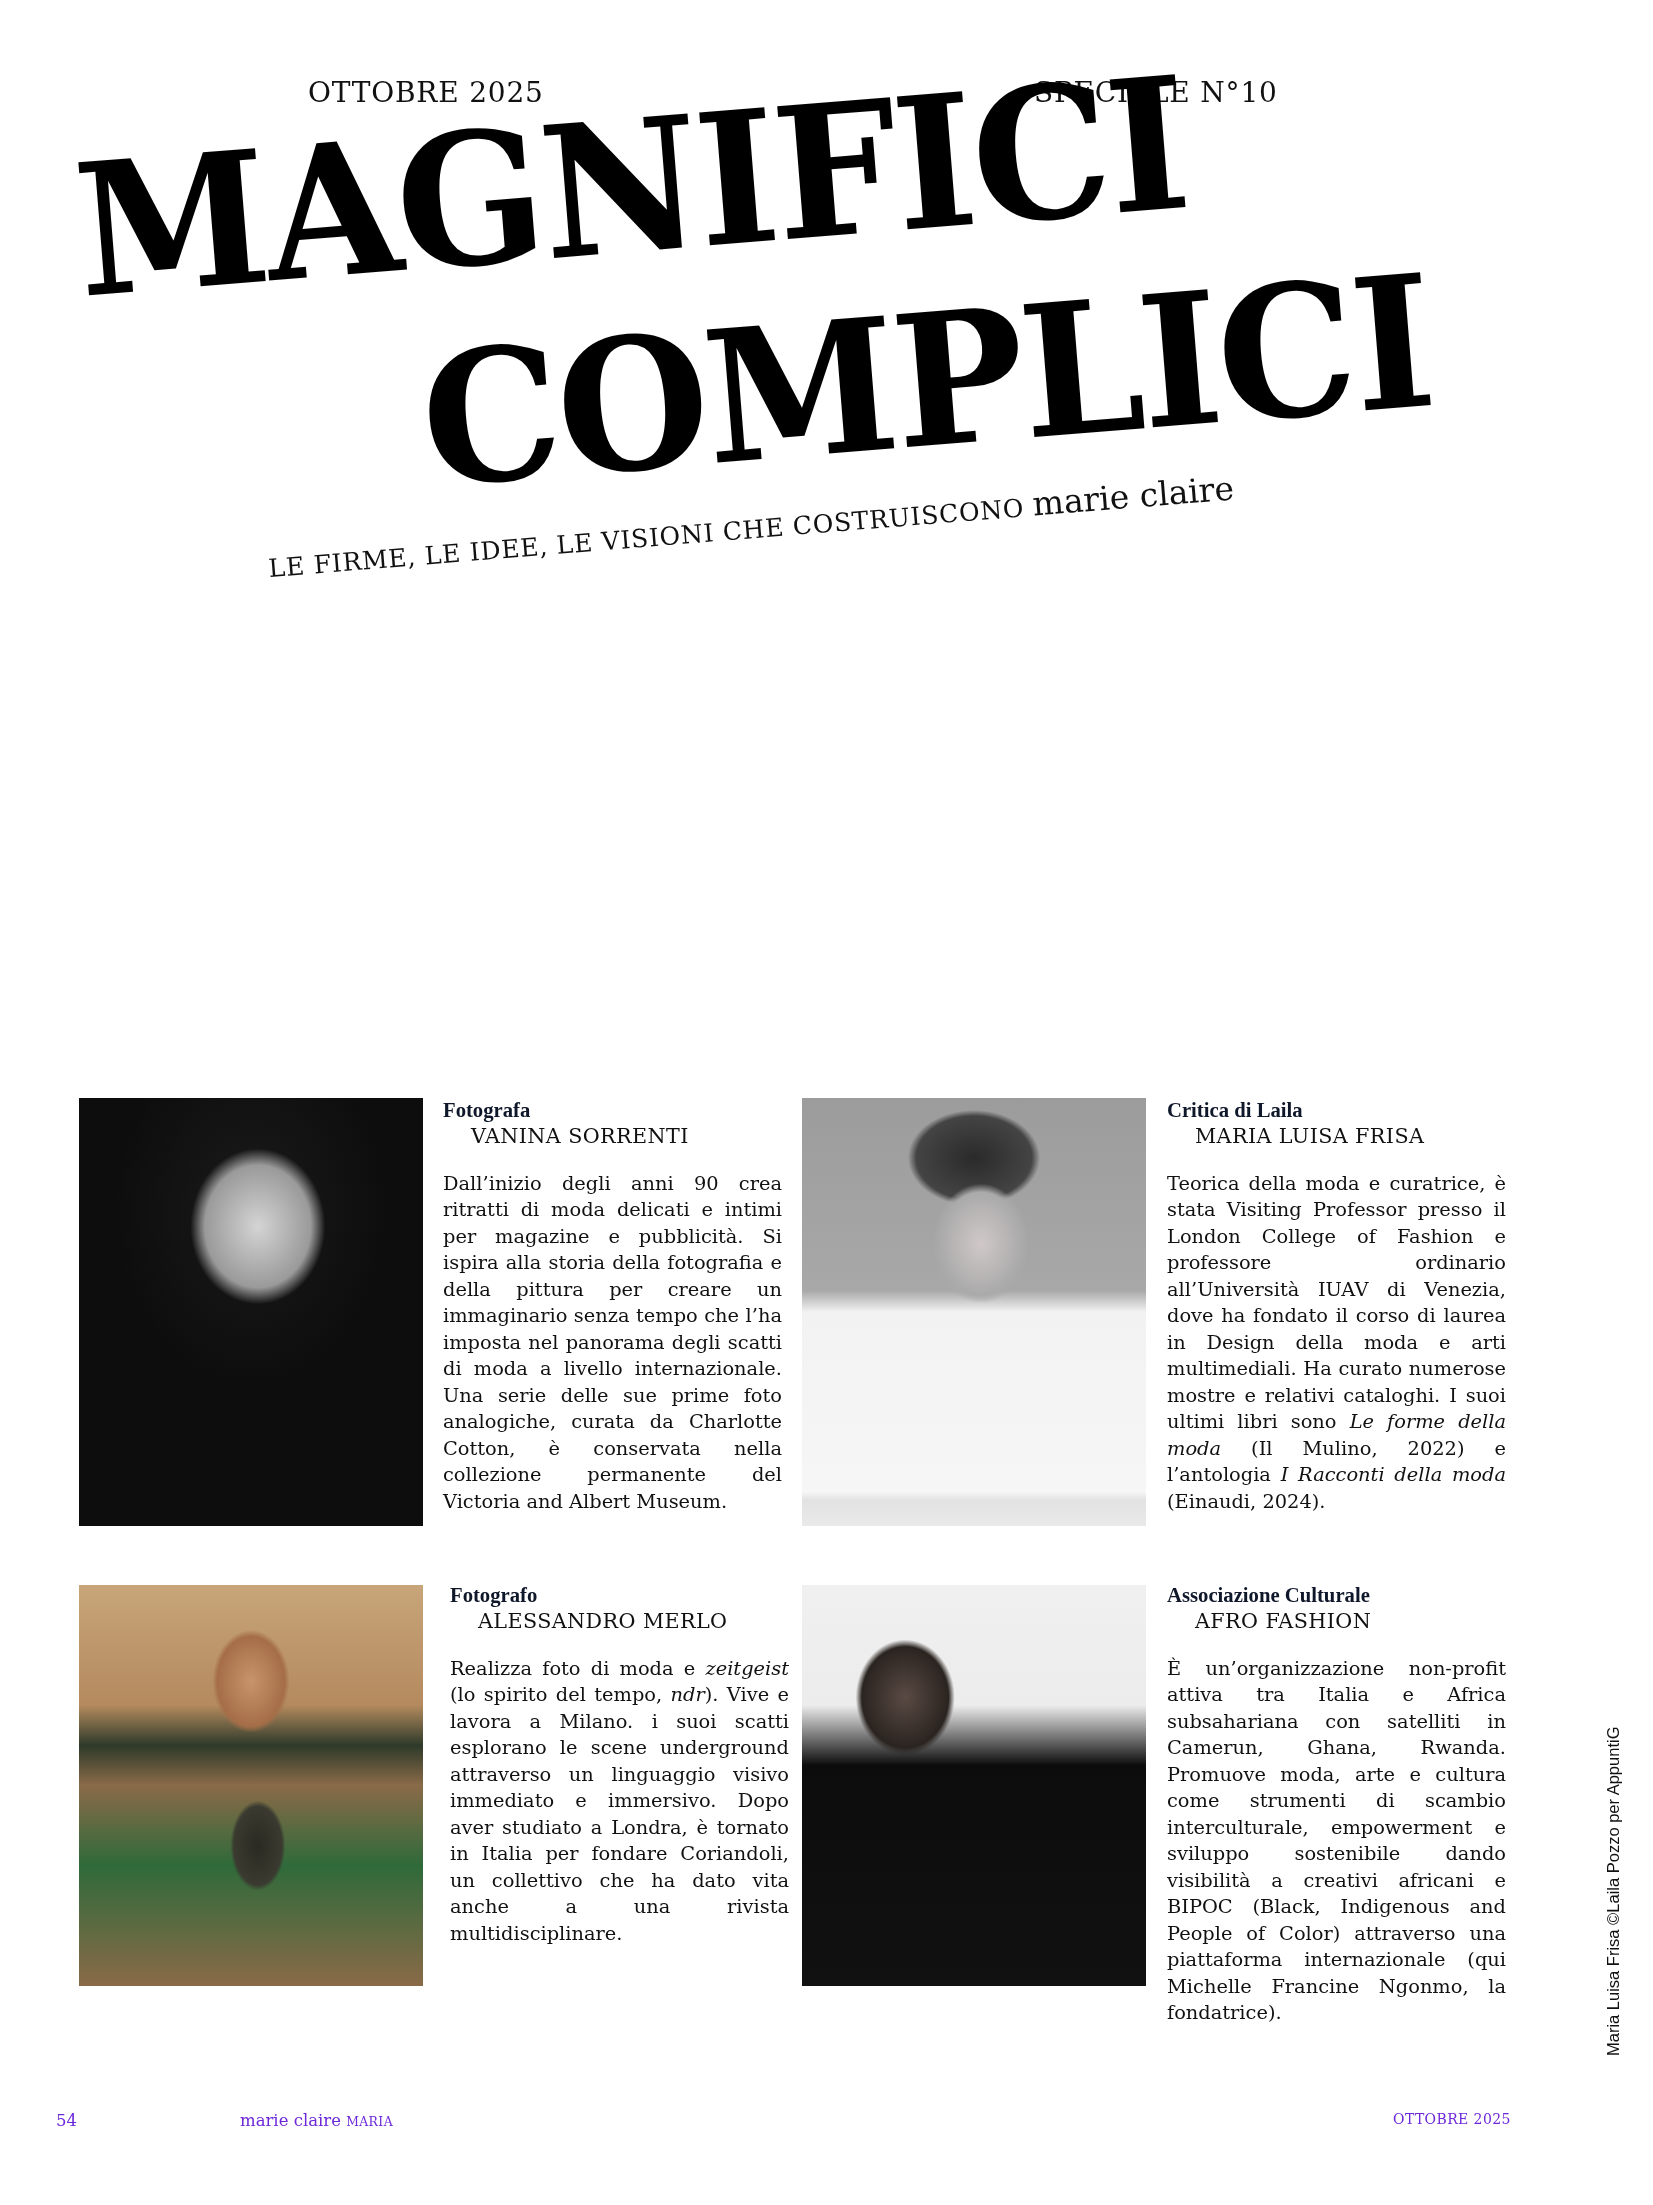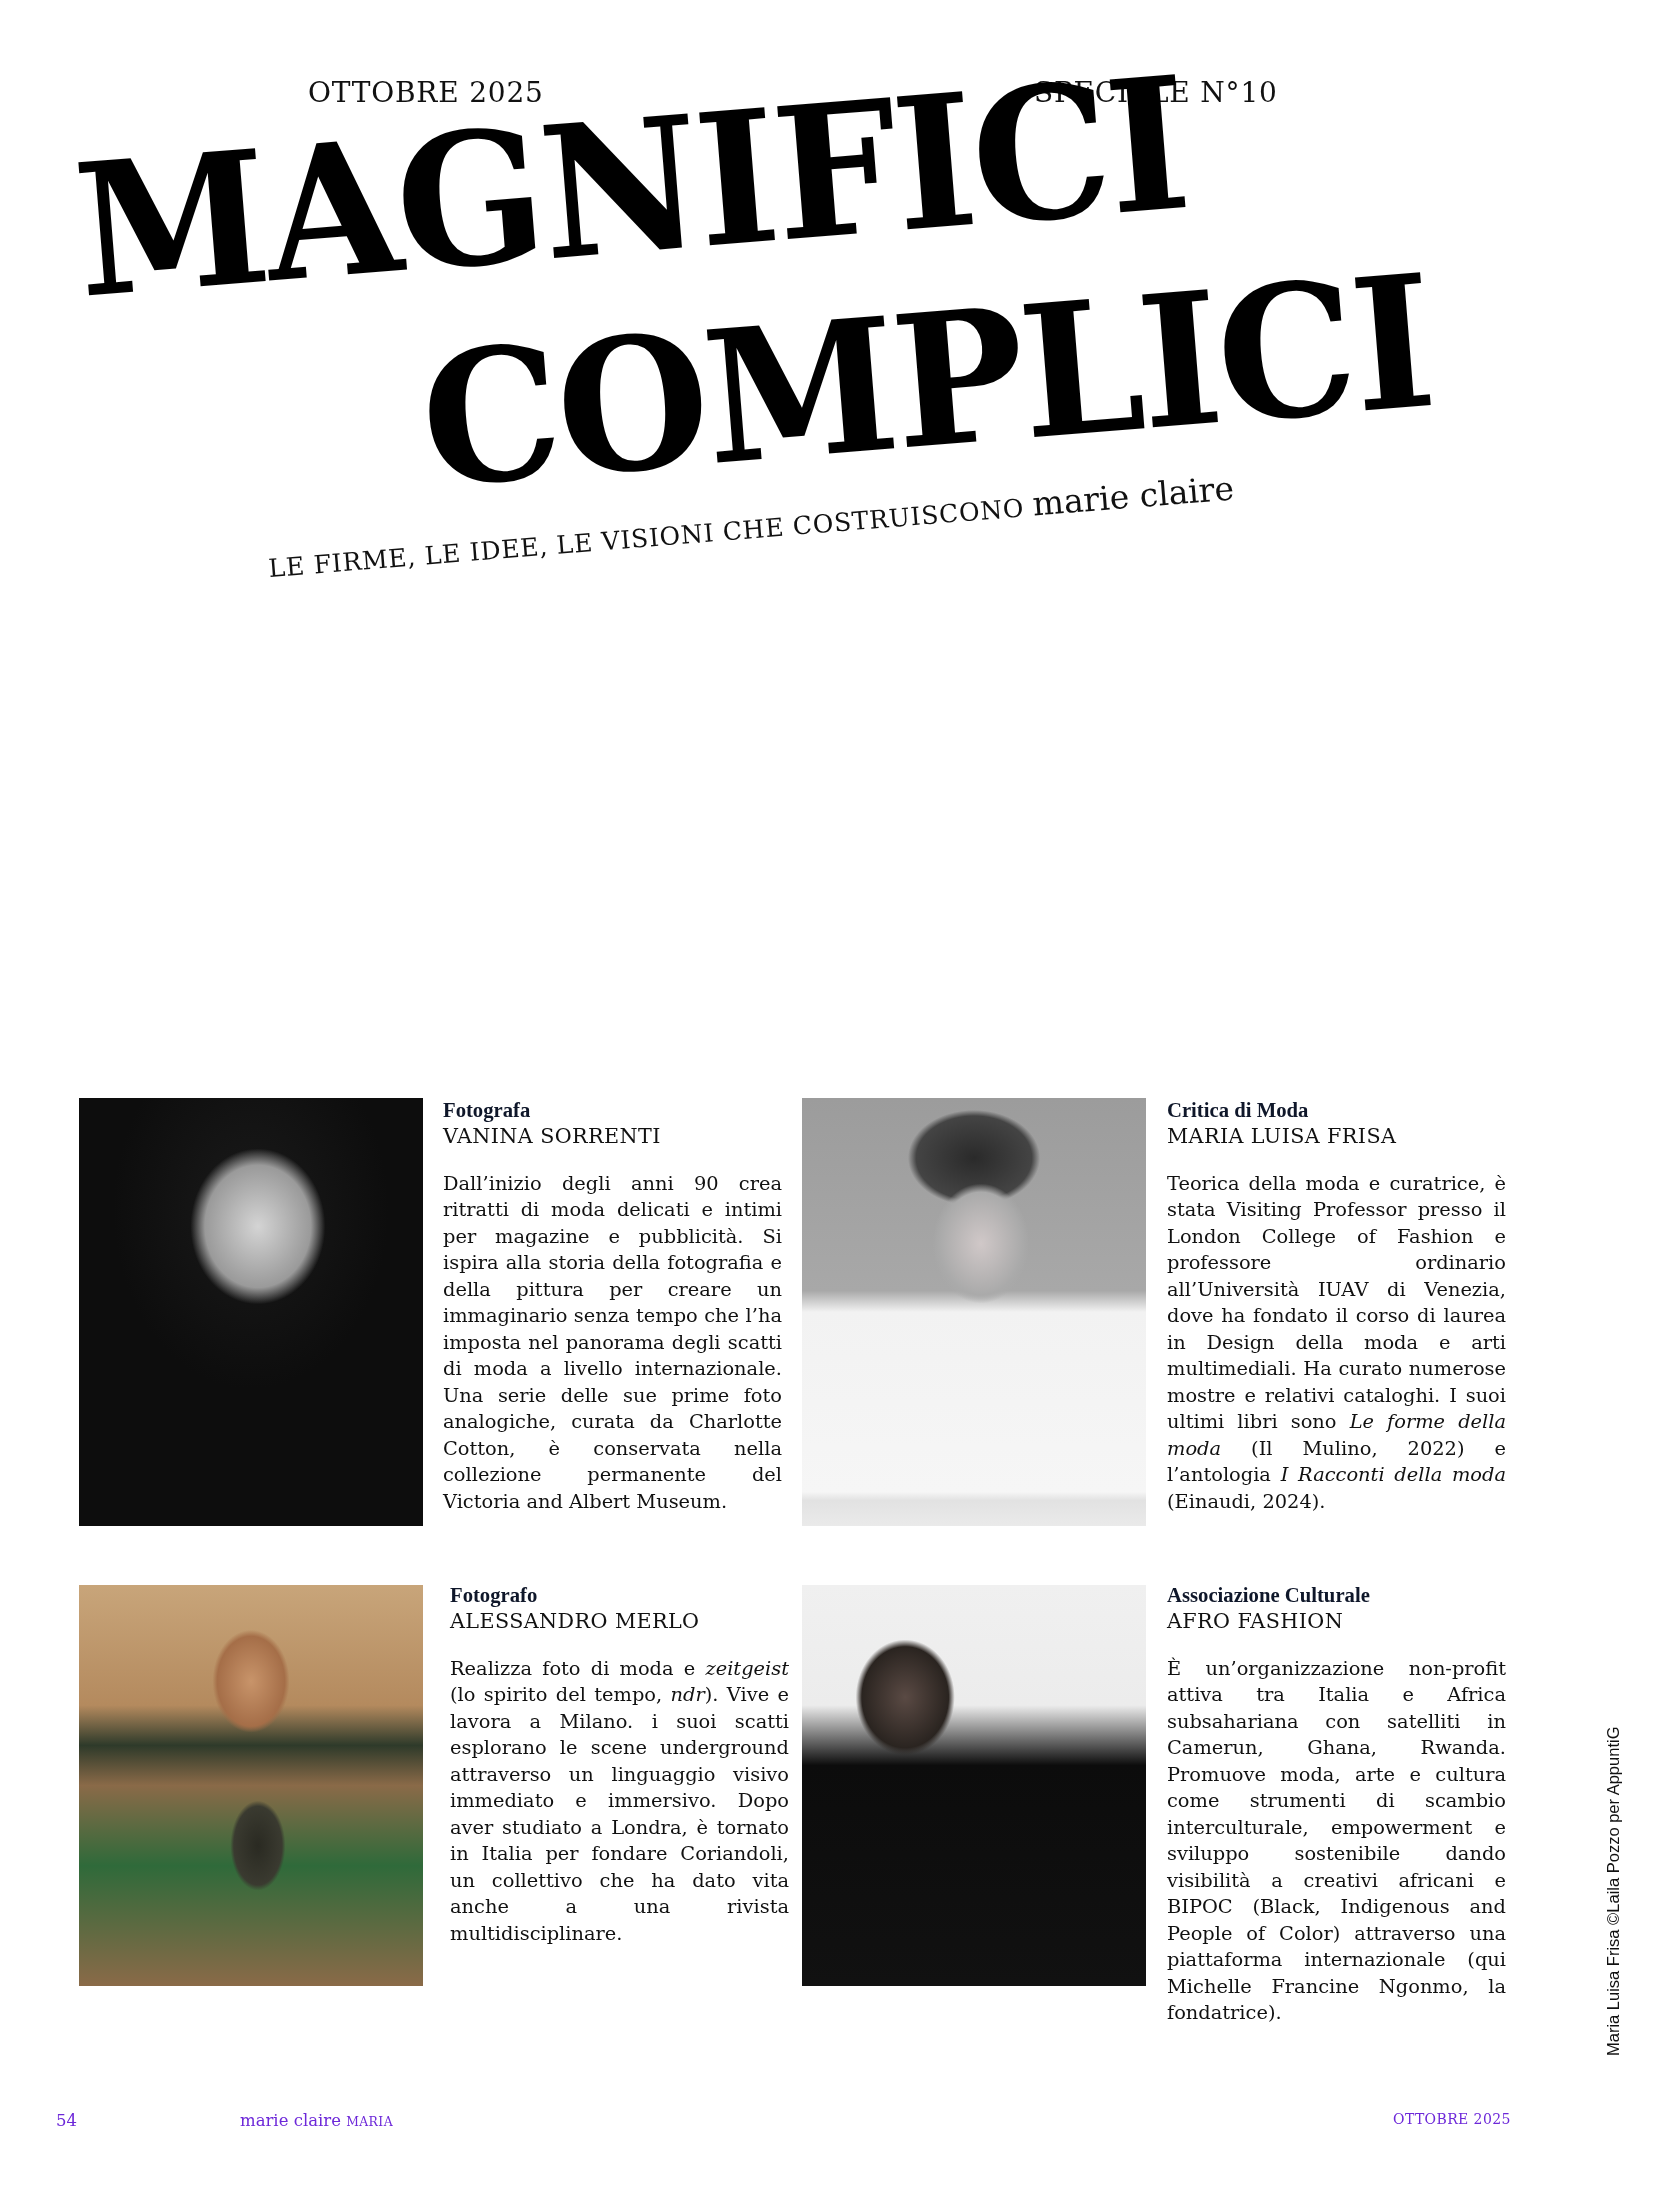--- a/index.html
+++ b/index.html
@@ -35,21 +35,21 @@
                         linear-gradient(180deg, #c8a57a 0%, #b48a5e 30%, #2e3a2a 40%, #8a6a48 50%, #2f6a3a 70%, #8a6a48 100%); }
     .ph4 { background: radial-gradient(ellipse 18% 18% at 30% 28%, #5a4a44 0%, #2a2420 70%, transparent 80%),
                         linear-gradient(180deg, #f0f0f0 0%, #ececec 30%, #0c0c0c 45%, #111 100%); }
 
     .bio { position: absolute; width: 339px; }
     .bio.b1 { left: 443px; top: 1098px; }
     .bio.b2 { left: 1167px; top: 1098px; }
     .bio.b3 { left: 450px; top: 1583px; }
     .bio.b4 { left: 1167px; top: 1583px; }
     .bio .role { font-family: Liberation Serif, serif; font-size: 20.7px; font-weight: bold; line-height: 25px; color: #0f172a; }
-    .bio .name { font-family: "DejaVu Serif", serif; font-size: 20.7px; line-height: 26.5px; letter-spacing: 0.4px; color: #111; }
+    .bio .name { font-family: "DejaVu Serif", serif; font-size: 20.7px; line-height: 26.5px; letter-spacing: 0.4px; color: #111; margin-left: 28px; }
     .bio .text { margin-top: 21px; font-family: "DejaVu Serif", serif; font-size: 19.4px; line-height: 26.5px; text-align: justify; hyphens: manual; color: #111; }
     .bio .text i { font-style: italic; }
 
     .credit { position: absolute; left: 1604px; top: 2056px; font-family: "Liberation Sans", "DejaVu Sans", sans-serif; font-size: 16.5px; transform: rotate(-90deg); transform-origin: left top; white-space: nowrap; color: #111; }
 
     .footer { position: absolute; top: 2111px; font-family: "DejaVu Serif", serif; font-size: 16.5px; color: #6d28d9; }
     .footer.page { left: 56px; }
     .footer.mag { left: 240px; }
     .footer.mag .it { font-size: 12.4px; letter-spacing: 0.4px; }
     .footer.date { left: 1393px; font-size: 14px; letter-spacing: 0.4px; }
@@ -73,21 +73,21 @@
 <div class="bio b1">
   <div class="role">Fotografa</div>
   <div class="name">VANINA SORRENTI</div>
   <div class="text">Dall’inizio degli anni 90 crea ritratti di moda delicati e intimi per magazine e pubblicità. Si ispira alla storia della fotografia e della pittura per creare un immaginario senza tempo che l’ha imposta nel panorama degli scatti di moda a livello internazionale. Una serie delle sue prime foto analogiche, curata da Charlotte Cotton, è conservata nella collezione permanente del Victoria and Albert Museum.</div>
 </div>
 
 <div class="photo p2">
     <div class="ph ph2"></div>
   </div>
 <div class="bio b2">
-  <div class="role">Critica di Moda</div>
+  <div class="role">Critica di Laila</div>
   <div class="name">MARIA LUISA FRISA</div>
   <div class="text">
     <span>Teorica della moda e curatrice, è stata Visiting Professor presso il London College of Fashion e professore ordinario all’Università IUAV di Venezia, dove ha fondato il corso di laurea in Design della moda e arti multimediali. Ha curato numerose mostre e relativi cataloghi. I suoi ultimi libri sono </span><i>Le forme della moda</i><span> (Il Mulino, 2022) e l’antologia </span><i>I Racconti della moda</i><span> (Einaudi, 2024).</span>
   </div>
 </div>
 
 <div class="photo p3">
     <div class="ph ph3"></div>
   </div>
 <div class="bio b3">

